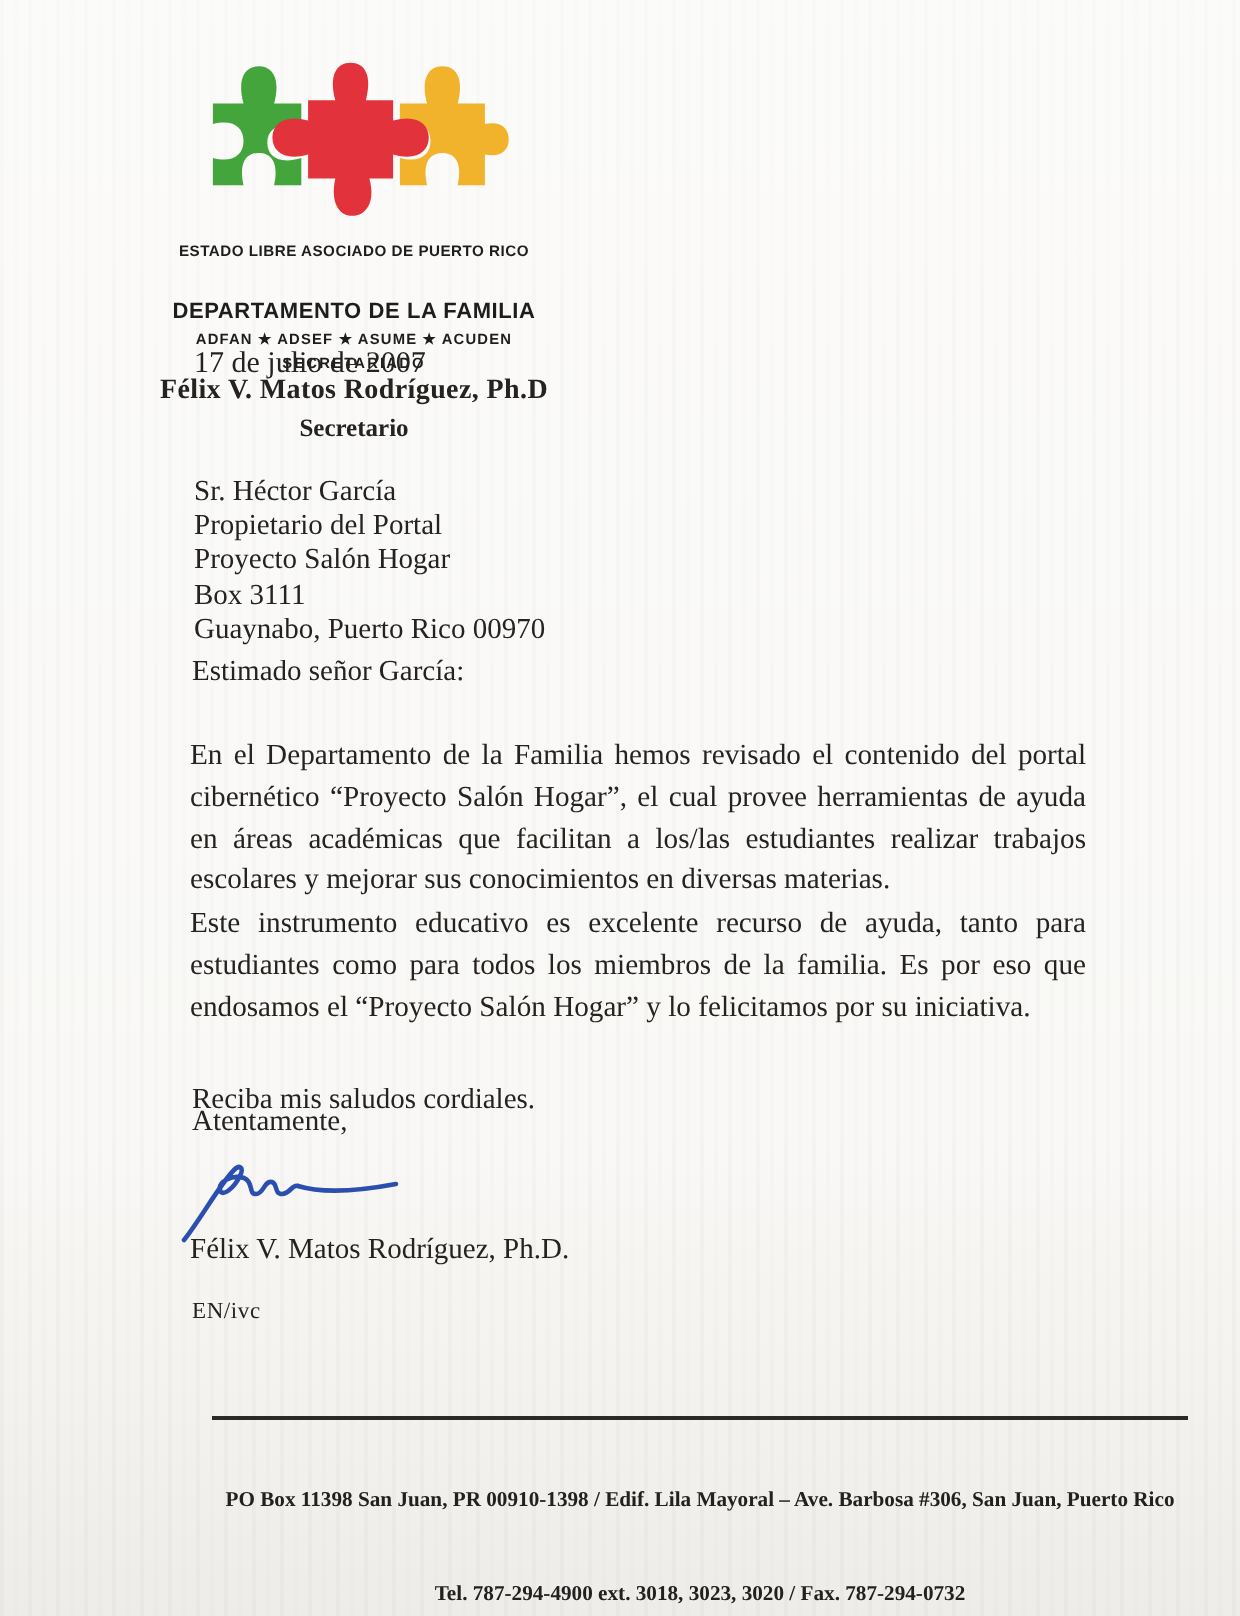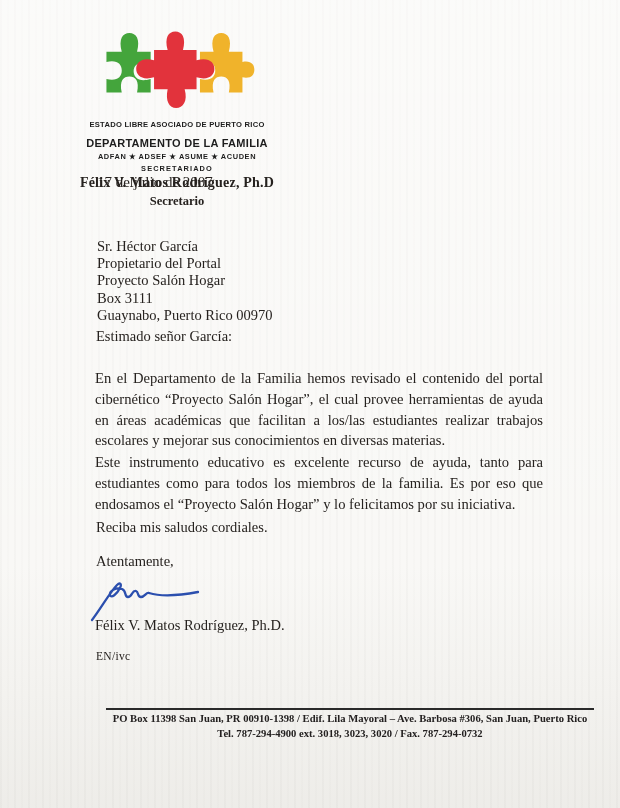--- a/index.html
+++ b/index.html
@@ -17,41 +17,41 @@
       linear-gradient(180deg, rgba(255,255,255,.55) 0%, rgba(255,255,255,.25) 70%, rgba(210,208,202,.25) 100%),
       repeating-linear-gradient(90deg, rgba(120,118,112,.05) 0 2px, rgba(255,255,255,0) 2px 7px, rgba(160,158,150,.04) 7px 9px, rgba(255,255,255,0) 9px 14px),
       #f7f6f3;
   }
   .abs{position:absolute;}
   
   .letterhead{left:66px;top:28px;width:222px;text-align:center;}
   .logo-wrap{display:inline-block;margin-bottom:2px;}
   .lh-sans{font-family:"Liberation Sans", sans-serif;color:#1d1d1d;}
   .lh-line1{font-size:7.6px;font-weight:600;letter-spacing:.25px;margin-top:1px;}
-  .lh-line2{font-size:11px;font-weight:700;letter-spacing:.3px;margin-top:8px;}
+  .lh-line2{font-size:11px;font-weight:700;letter-spacing:.3px;margin-top:20px;}
   .lh-line3{font-size:7.4px;font-weight:700;letter-spacing:.6px;margin-top:3px;}
   .lh-line4{font-size:7.4px;font-weight:700;letter-spacing:1.1px;margin-top:3px;}
   .lh-name{font-size:14px;font-weight:700;margin-top:2px;letter-spacing:.2px;}
   .lh-title{font-size:12.5px;font-weight:700;margin-top:3px;}
   
   .date{left:97px;top:174px;font-size:15px;}
   .address{left:97px;top:238px;font-size:14.5px;line-height:17.2px;}
   .salutation{left:96px;top:328px;font-size:14.5px;}
   .para{left:95px;width:448px;font-size:14.6px;line-height:20.8px;text-align:justify;}
   .para1{top:368px;}
   .para2{top:452px;}
-  .closing{left:96px;top:519px;font-size:14.5px;text-align:center;}
+  .closing{left:96px;top:542px;font-size:14.5px;text-align:center;}
   .valediction{left:96px;top:553px;font-size:14.5px;}
   .signature{left:86px;top:576px;}
   .signer{left:95px;top:617px;font-size:14.5px;}
   .initials{left:96px;top:650px;font-size:11.5px;letter-spacing:.3px;}
   
   .footer{left:106px;top:708px;width:488px;text-align:center;
           border-top:2px solid #2a2a2a;padding-top:2px;}
-  .footer-line{font-size:10.6px;font-weight:700;line-height:14.5px;color:#232020;}
+  .footer-line{font-size:10.6px;font-weight:700;line-height:14.5px;color:#232020;margin-top:32px;}
 </style>
 </head>
 <body>
 
 <div class="page">
 
   <div class="abs letterhead">
     <div class="logo-wrap">
       <svg width="162" height="85" viewBox="0 0 190 100">
         <path d="M12,28 L30,28 C26,13 31,6 39,6 C47,6 52,13 48,28 L64,28 L64,42 C51,38 44,43 44,51 C44,59 51,64 64,60 L64,76 L48,76 C51,62 46,57 39,57 C32,57 27,62 30,76 L12,76 L12,60 C24,63 30,58 30,50 C30,42 24,37 12,40 Z" fill="#44a53c"></path>

